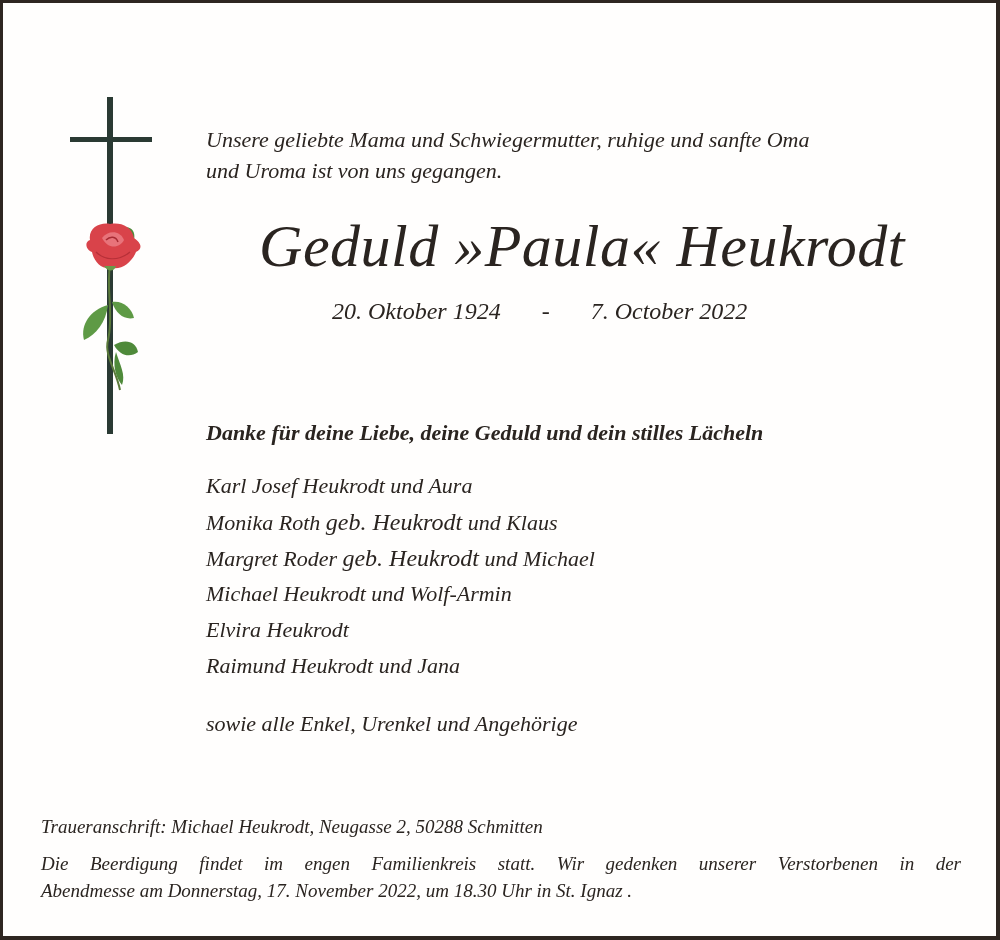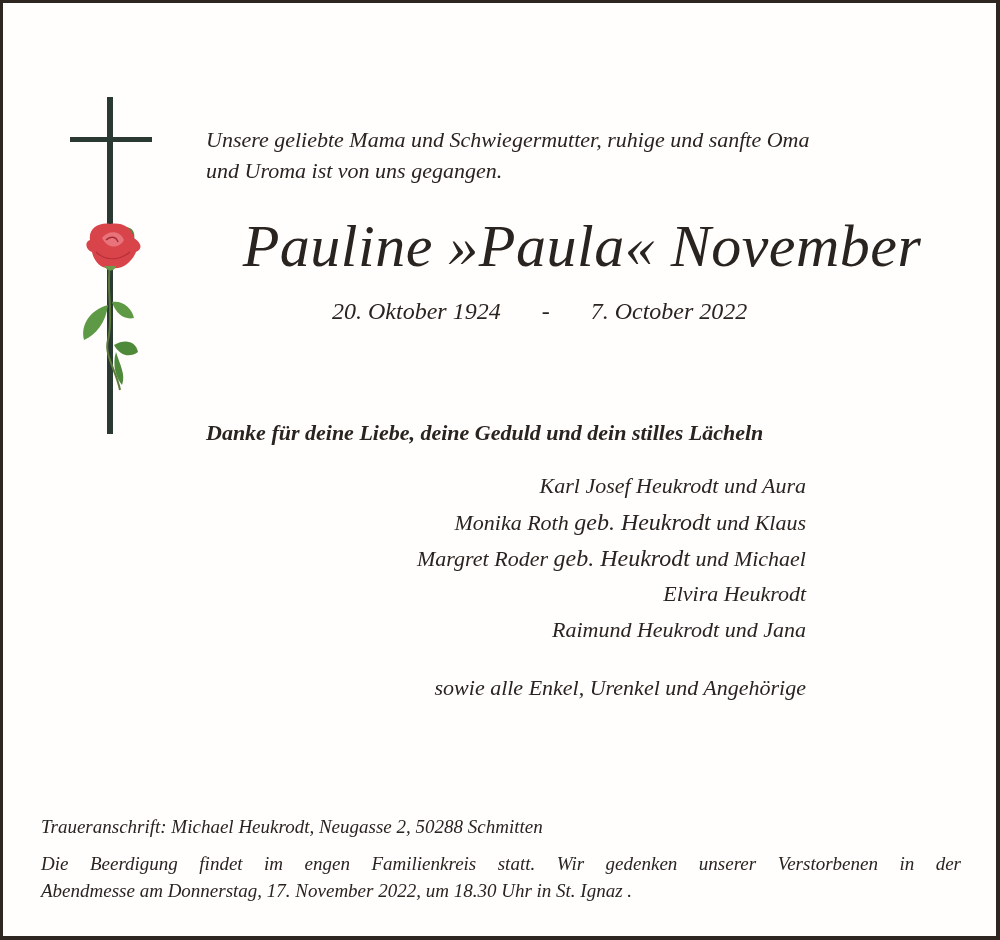--- a/index.html
+++ b/index.html
@@ -44,21 +44,21 @@
   .dates span { display: inline-block; }
   .dates .sep { width: 90px; text-align: center; }
   .thanks {
     position: absolute; left: 206px; top: 418px;
     font-family: "Liberation Serif", serif; font-style: italic; font-weight: bold;
     font-size: 22px; line-height: 30px; color: #2a2420;
   }
   .family {
     position: absolute; left: 206px; top: 468px; width: 600px;
     font-family: "Liberation Serif", serif; font-style: italic;
-    font-size: 22px; color: #2a2420; text-align: right;
+    font-size: 22px; color: #2a2420;
   }
   .family .row { height: 36px; line-height: 36px; white-space: nowrap; }
   .family .small { font-size: 24px; }
   .family .closing { margin-top: 22px; }
   .address {
     position: absolute; left: 41px; top: 813px;
     font-family: "Liberation Serif", serif; font-style: italic;
     font-size: 19px; line-height: 28px; color: #2a2420;
   }
   .funeral {
@@ -94,30 +94,31 @@
   <path d="M46 150 C 50 146, 56 146, 58 152" stroke="#a82b33" stroke-width="1.5" fill="none"></path>
   <path d="M36 162 C 44 170, 58 172, 70 162" stroke="#b73038" stroke-width="1.2" fill="none"></path>
   <path d="M44 176 C 48 182, 54 182, 56 176" fill="#6a9a4a"></path>
 </svg>
 
 <div class="intro">
   <div>Unsere geliebte Mama und Schwiegermutter, ruhige und sanfte Oma</div>
   <div>und Uroma ist von uns gegangen.</div>
 </div>
 
-<div class="name">Pauline »Paula« November</div>
+<div class="name">Geduld »Paula« Heukrodt</div>
 
 <div class="dates"><span>20. Oktober 1924</span><span class="sep">-</span><span>7. October 2022</span></div>
 
 <div class="thanks">Danke für deine Liebe, deine Geduld und dein stilles Lächeln</div>
 
 <div class="family">
   <div class="row"><span>Karl Josef Heukrodt und Aura</span></div>
   <div class="row"><span>Monika Roth </span><span class="small">geb. Heukrodt</span><span> und Klaus</span></div>
   <div class="row"><span>Margret Roder </span><span class="small">geb. Heukrodt</span><span> und Michael</span></div>
+  <div class="row"><span>Michael Heukrodt und Wolf-Armin</span></div>
   <div class="row"><span>Elvira Heukrodt</span></div>
   <div class="row"><span>Raimund Heukrodt und Jana</span></div>
   <div class="row closing">sowie alle Enkel, Urenkel und Angehörige</div>
 </div>
 
 <div class="address">Traueranschrift: Michael Heukrodt, Neugasse 2, 50288 Schmitten</div>
 
 <div class="funeral">
   <span class="line1">Die Beerdigung findet im engen Familienkreis statt. Wir gedenken unserer Verstorbenen in der</span>
   <span class="line2">Abendmesse am  Donnerstag, 17. November 2022, um 18.30 Uhr in St. Ignaz .</span>

